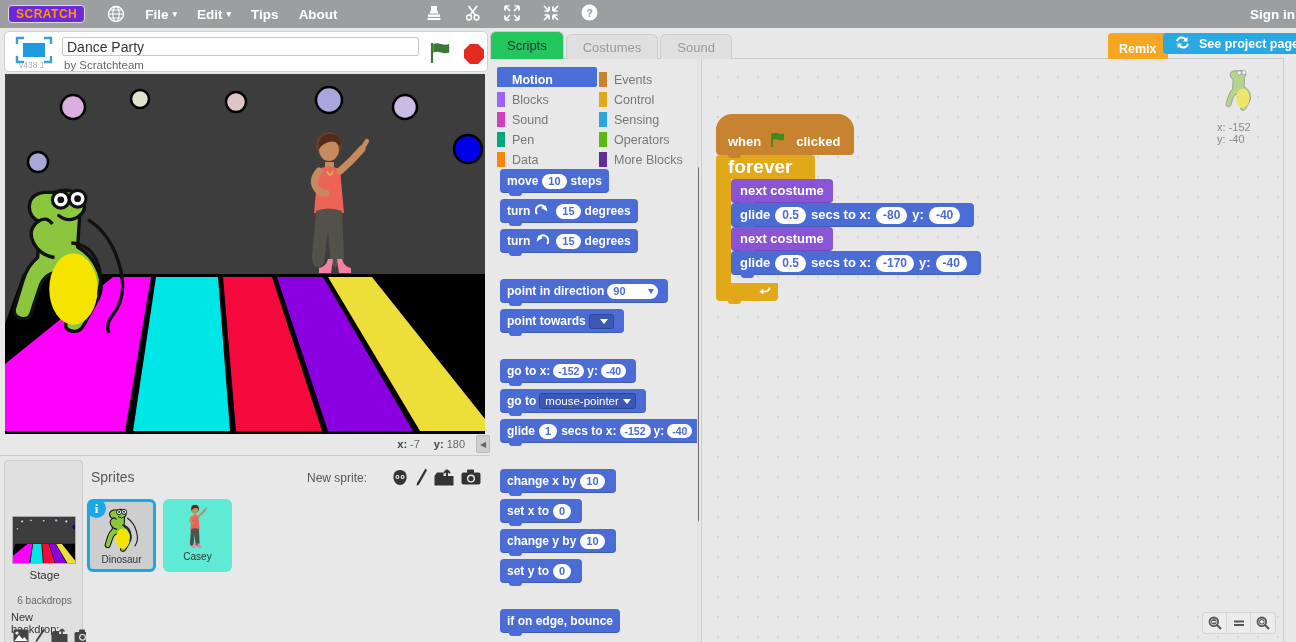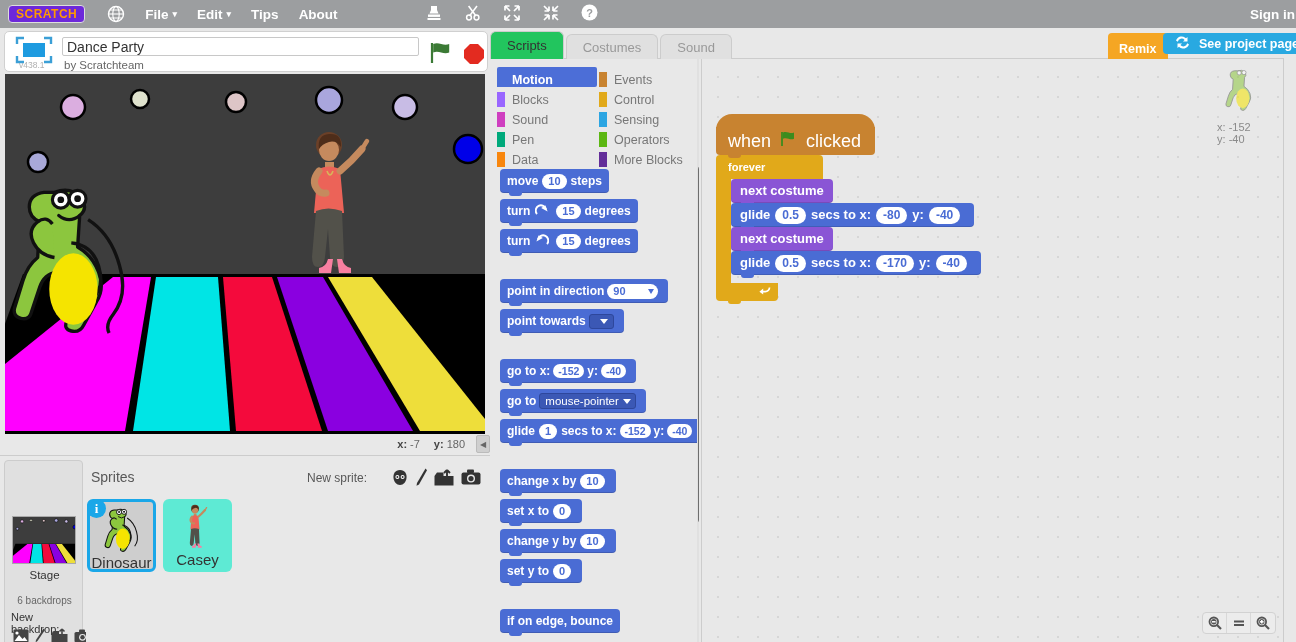--- a/index.html
+++ b/index.html
@@ -101,21 +101,21 @@
   }
   #sprites-title { position:absolute; left:5px; top:9px; font-size:14px; color:#575757; }
   #newsprite-label { position:absolute; left:221px; top:11px; font-size:12px; color:#575757; }
   #newsprite-icons { position:absolute; left:305px; top:8px; display:flex; align-items:center; gap:7px;}
   .sprite-card {
     position:absolute; top:39px; width:69px; height:73px;
     background:#5eead4; border-radius:6px; text-align:center; cursor:pointer;
   }
   .sprite-card.selected { background:#cecece; border:3px solid #1aa7e8; }
   .sprite-thumb { margin:4px auto 0; width:52px; height:48px; position:relative; }
-  .sprite-name { font-size:15px; color:#333; }
+  .sprite-name { font-size:10px; color:#333; }
   .info-badge {
     position:absolute; left:-3px; top:-3px; width:19px; height:19px; border-radius:50%;
     background:#1aa7e8; color:#fff; font-size:13px; font-weight:bold;
     display:flex; align-items:center; justify-content:center; font-family:"Liberation Serif",serif;
   }
 
   
   #editor { position:absolute; left:490px; top:28px; width:806px; height:614px; background:#e8e8e8;}
   #tabs { position:absolute; left:0px; top:3px; height:28px; display:flex; align-items:flex-end; }
   .tab {
@@ -229,39 +229,39 @@
     position:absolute; right:9px; top:0px; width:70px; height:105px;
     text-align:center;
   }
   #sprite-info-corner .xy { font-size:11px; color:#8a8a8a; font-weight:bold; text-align:left; padding-left:10px;}
   #sprite-info-corner .xy span { font-weight:normal; }
 
   #script { position:absolute; left:14px; top:68px; }
 
   
   .hat {
-    position:relative; background:#c88330; color:#fff; font-weight:normal; font-size:18px;
+    position:relative; background:#c88330; color:#fff; font-weight:bold; font-size:13px;
     display:inline-flex; align-items:center; height:28px; padding:0 14px 0 12px;
     border-radius:0 0 4px 4px; gap:9px;
   }
   .hat::before {
     content:""; position:absolute; left:0; top:-13px; width:100%; height:16px;
     background:#c88330; border-radius:26px 26px 0 0;
   }
   .hat::after {
     content:""; position:absolute; left:12px; bottom:-3px; width:13px; height:4px;
     background:#c88330; border-radius:0 0 3px 3px; z-index:2;
   }
   .hat > * { position:relative; z-index:3; }
 
   .c-block { position:relative; width:106px; }
   .c-top {
-    background:#e1a91a; color:#fff; font-weight:bold; font-size:11px;
+    background:#e1a91a; color:#fff; font-weight:bold; font-size:19px;
     height:24px; display:flex; align-items:center; padding-left:12px;
-    border-radius:4px 4px 0 0; width:107px; position:relative;
+    border-radius:4px 4px 0 0; width:99px; position:relative;
   }
   .c-left { position:absolute; left:0; top:24px; width:15px; background:#e1a91a; }
   .c-bottom {
     position:absolute; left:0; width:62px; height:18px; background:#e1a91a;
     border-radius:0 0 4px 4px; display:flex; align-items:center;
     justify-content:flex-end; padding-right:7px; color:#fff; font-size:13px;
   }
   .c-bottom::after {
     content:""; position:absolute; left:12px; bottom:-3px; width:13px; height:4px;
     background:#e1a91a; border-radius:0 0 3px 3px;

